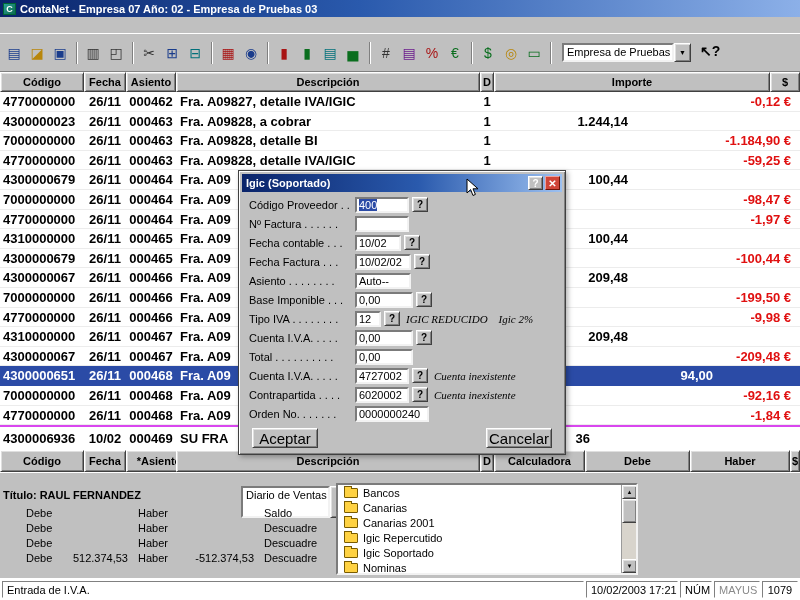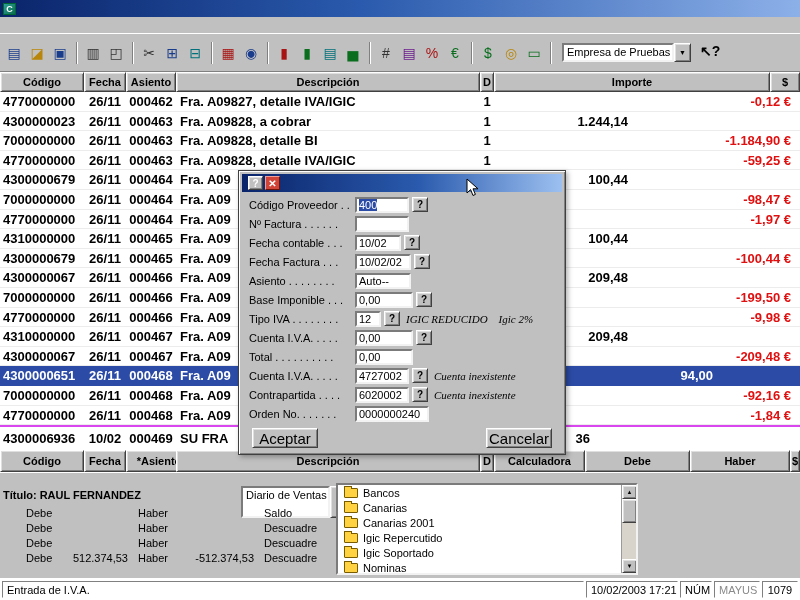--- a/index.html
+++ b/index.html
@@ -116,20 +116,21 @@
 
   .cursor { position:absolute; left:466px; top:178px; pointer-events:none; z-index:50; }
 </style>
 </head>
 <body>
 
 <div id="screen">
 
   <div class="titlebar">
     <span class="app-icon">C</span>
+    <span>ContaNet - Empresa 07  Año: 02 - Empresa de Pruebas 03</span>
   </div>
 
   <div class="menubar">
 
   <span class="menu-item"></span>
       <span class="menu-item"></span>
       <span class="menu-item"></span>
       <span class="menu-item"></span>
       <span class="menu-item"></span>
       <span class="menu-item"></span>
@@ -521,20 +522,21 @@
   <div class="statusbar">
     <span class="sb-panel sb-msg">Entrada de I.V.A.</span>
     <span class="sb-panel sb-date">10/02/2003 17:21</span>
     <span class="sb-panel sb-num">NÚM</span>
     <span class="sb-panel sb-mayus">MAYUS</span>
     <span class="sb-panel sb-count">1079</span>
   </div>
 
   <div class="dialog">
     <div class="dtitle">
+      <span class="dtitle-text">Igic (Soportado)</span>
       <span class="dtbtn raised">?</span>
       <span class="dtbtn close">✕</span>
     </div>
     <div>
 
     <div class="drow w52 sel">
         <span class="dlabel">Código Proveedor . .</span>
         <span class="dinput">
             <i class="dtext">400</i>
           </span>

